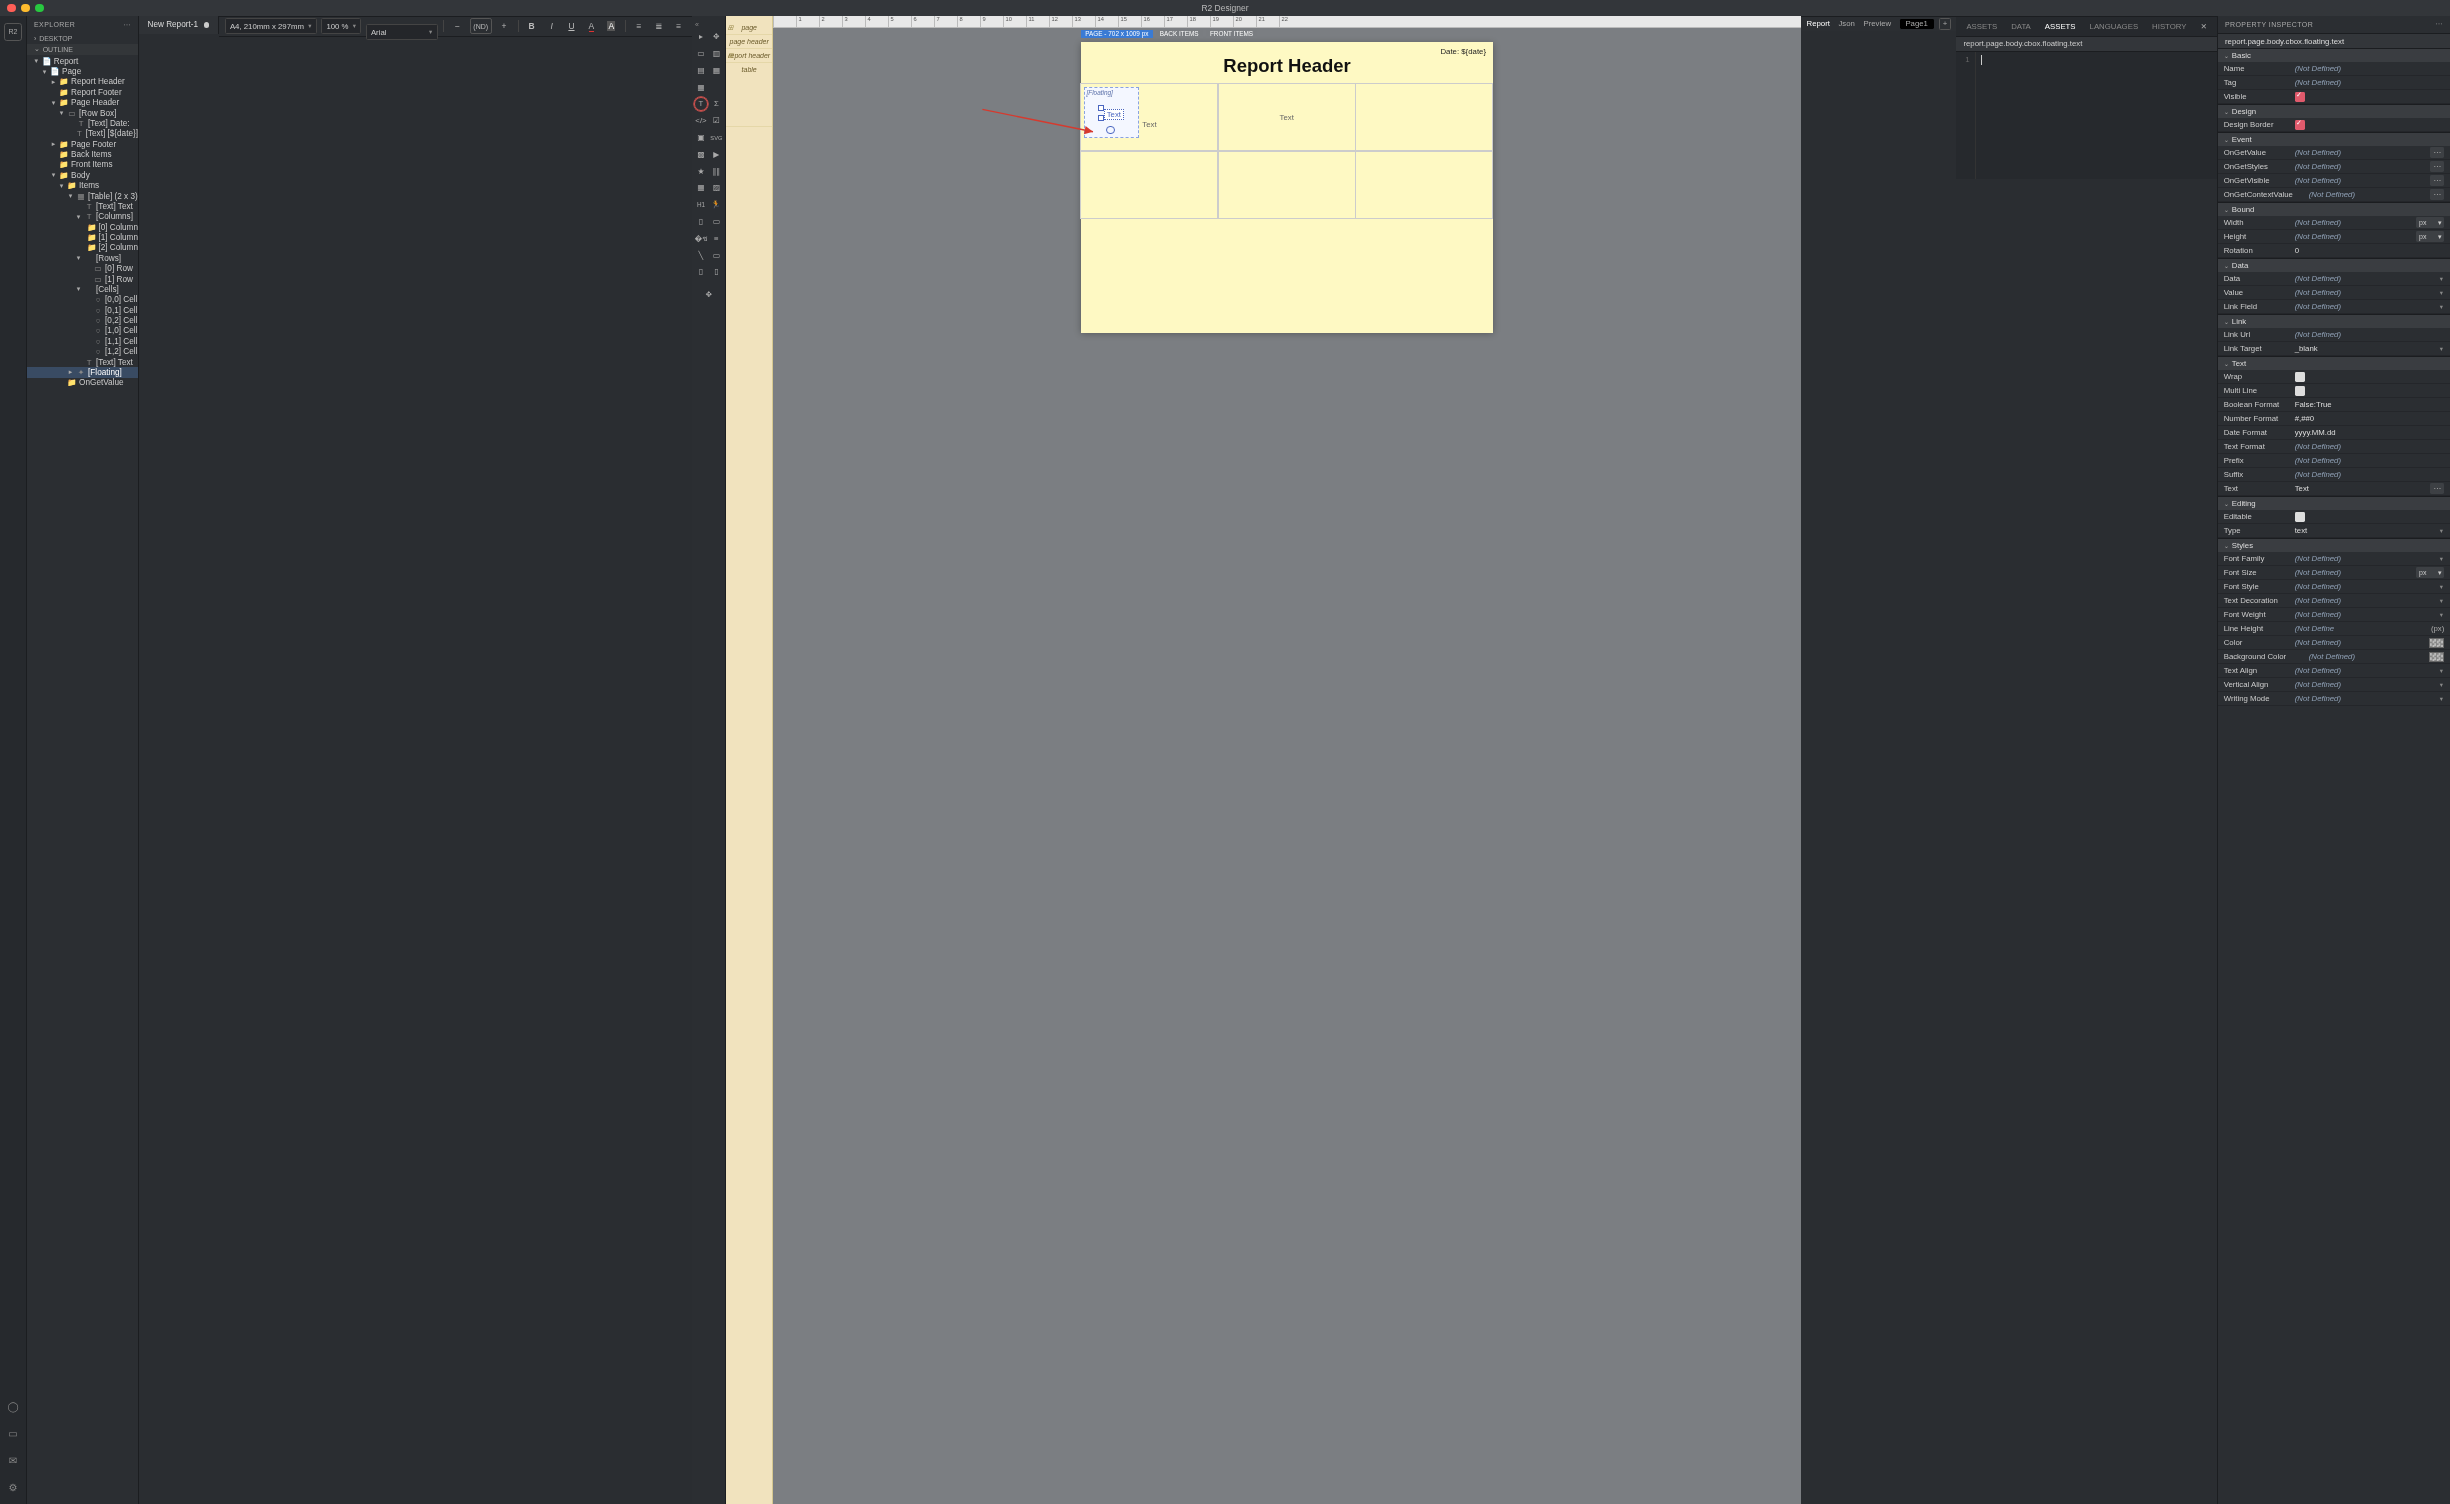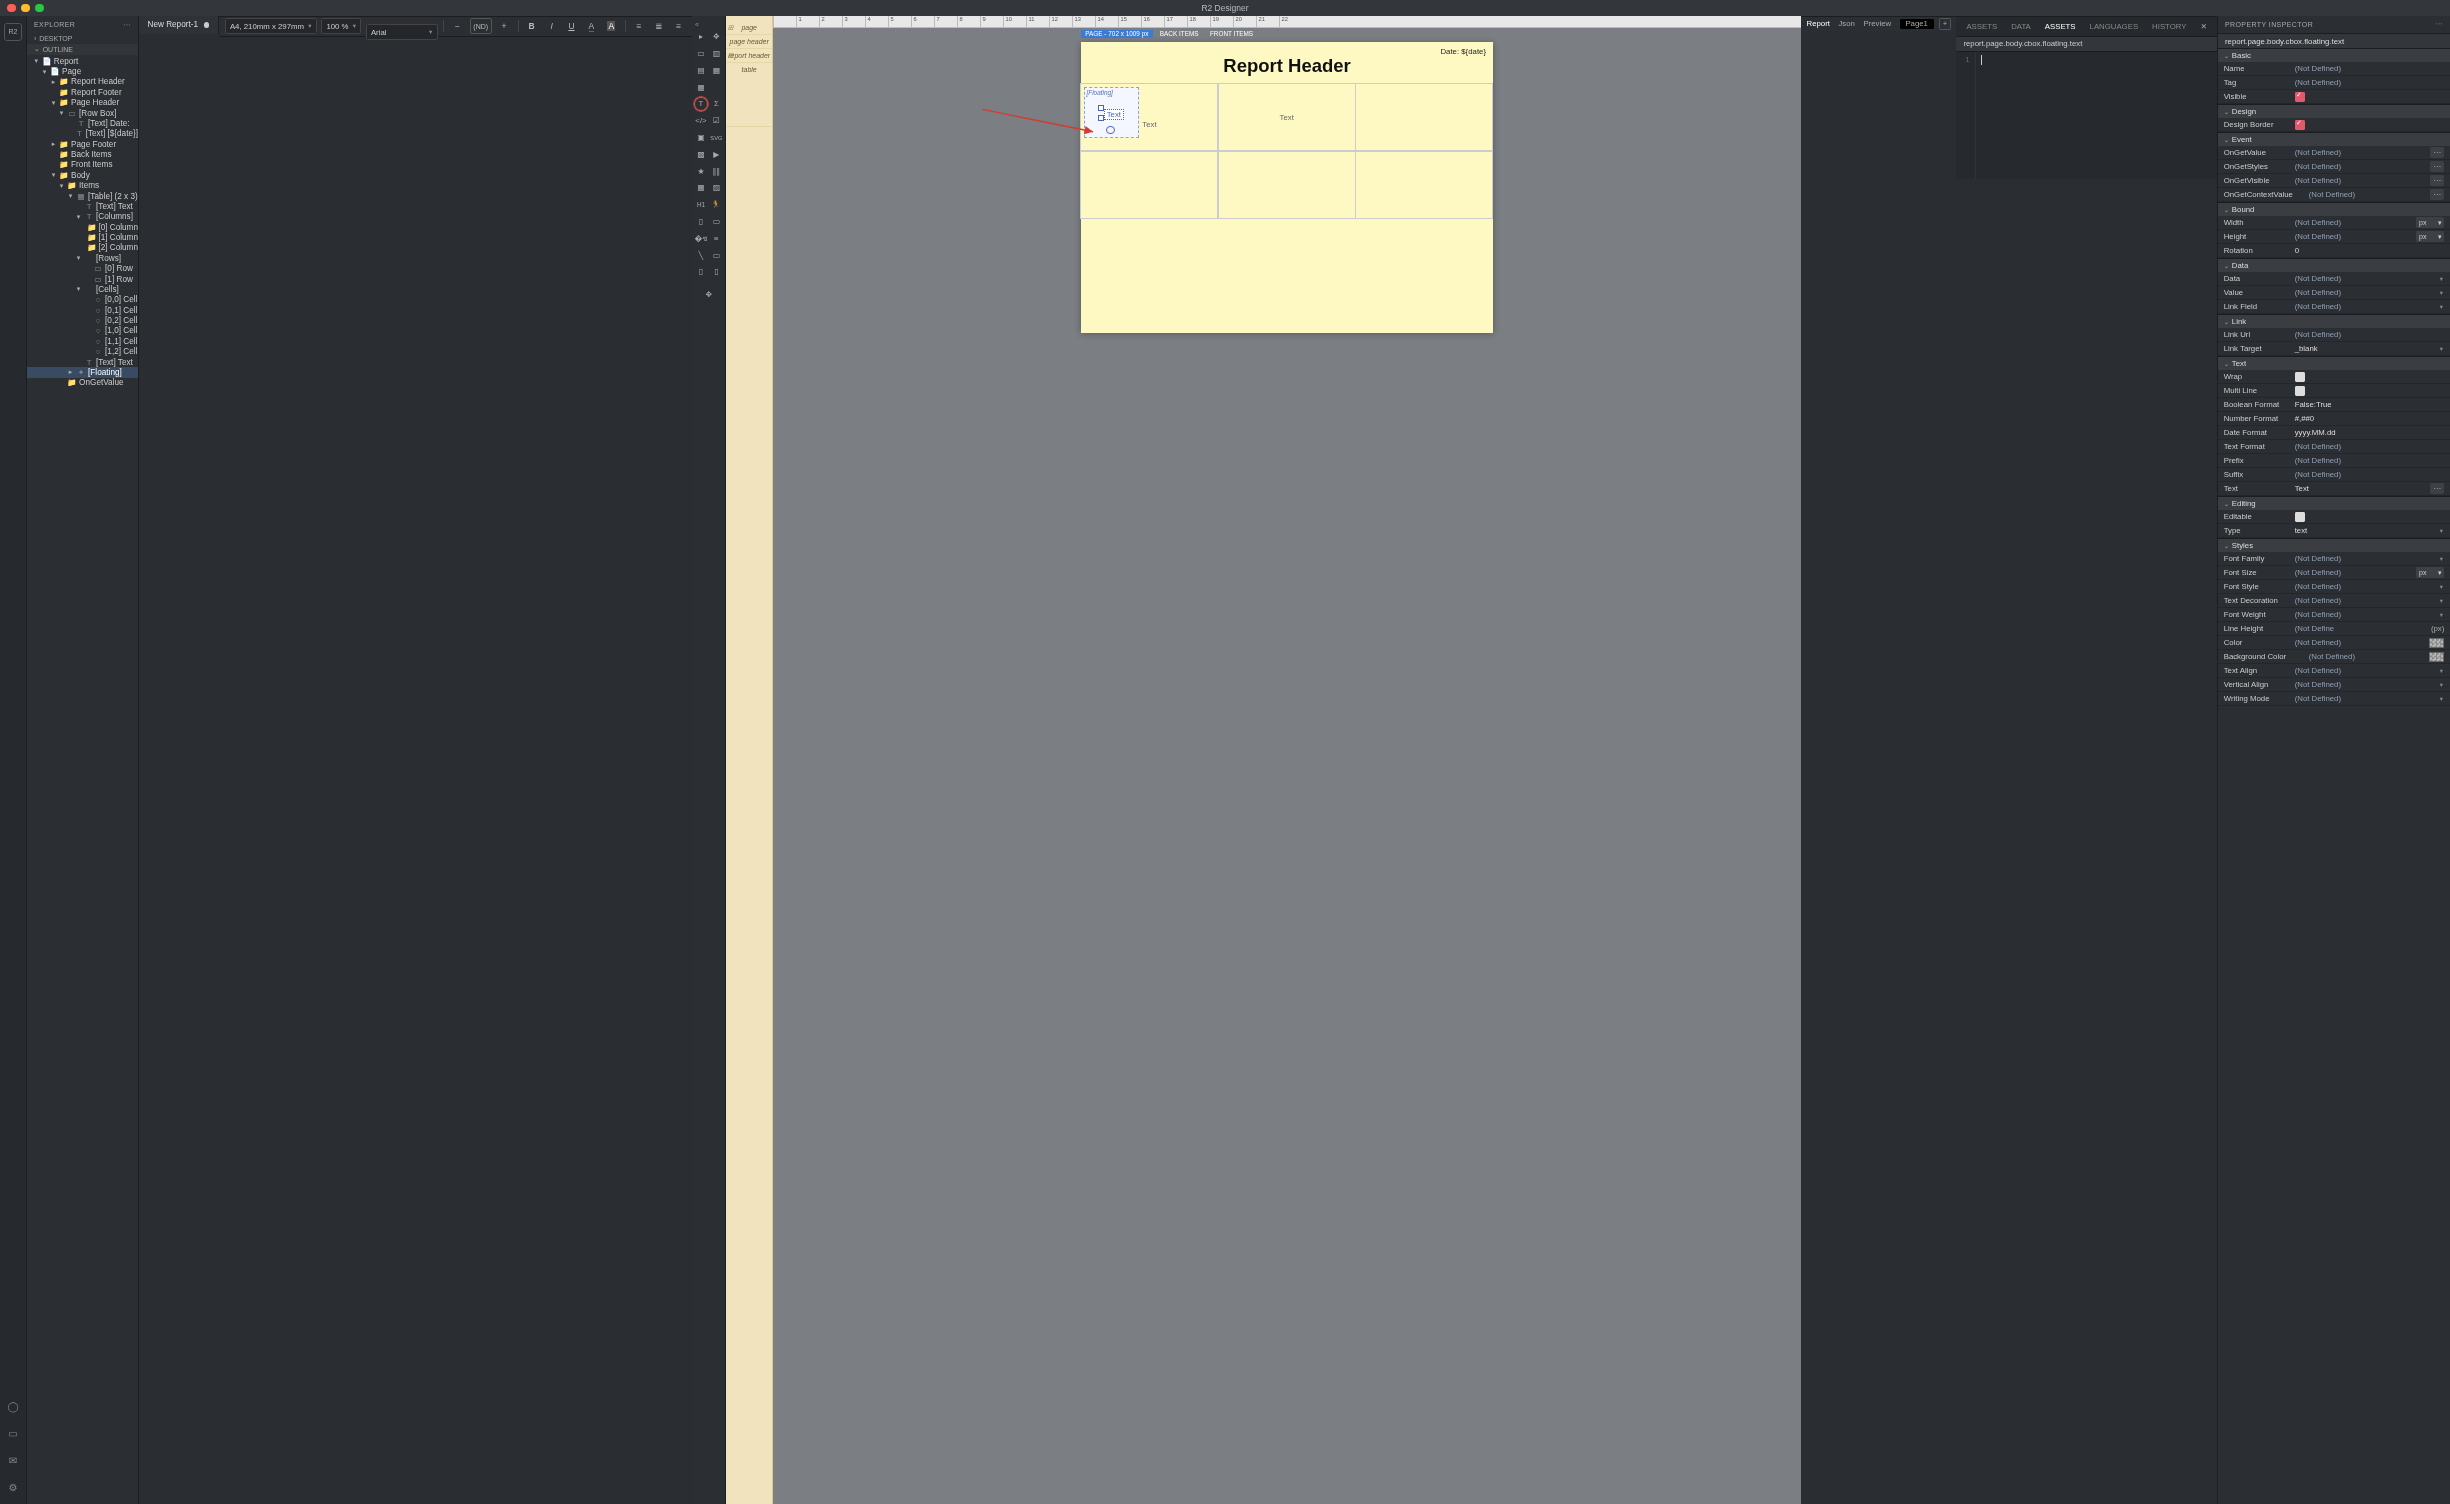--- a/index.html
+++ b/index.html
@@ -111,21 +111,21 @@
 .edbody .cursor{display:inline-block;width:0.7px;height:10px;background:#ccc;vertical-align:middle;}
 
 
 .inspector{width:233px;background:#2b2e32;border-left:0.7px solid #1b1d20;display:flex;flex-direction:column;overflow:auto;}
 .ins-header{height:18.5px;display:flex;align-items:center;justify-content:space-between;padding:0 7px;font-size:7px;letter-spacing:0.4px;color:#aaa;border-bottom:0.7px solid #1b1d20;}
 .ins-path{height:14px;background:#33363a;padding:0 7px;display:flex;align-items:center;font-size:7.8px;color:#ddd;}
 .pgroup-h{height:14px;background:#3a3d41;display:flex;align-items:center;gap:2.8px;padding:0 5.7px;font-size:7.8px;color:#ddd;border-top:0.7px solid #1b1d20;}
 .pgroup-h .gchev{font-size:6.4px;color:#aaa;}
 .prow2{height:14px;display:flex;align-items:center;padding:0 5.7px;font-size:7.8px;border-bottom:0.7px solid #24262a;}
 .prow2 .plabel{width:71px;color:#ccc;}
-.prow2 .pval{flex:1;color:#8fa0b5;}
+.prow2 .pval{flex:1;color:#8fa0b5;font-style:italic;}
 .prow2 .pval.normal{font-style:normal;color:#ddd;}
 .prow2 .pchk{width:10px;height:10px;border-radius:1.4px;}
 .prow2 .pchk.on{background:#e05a6c;position:relative;}
 .prow2 .pchk.on::after{content:"✓";position:absolute;left:1.4px;top:-0.7px;color:#fff;font-size:7px;}
 .prow2 .pchk.off{background:#ddd;}
 .prow2 .more{width:14px;height:11.4px;background:#3d4044;border-radius:1.4px;display:flex;align-items:center;justify-content:center;color:#aaa;margin-left:2.8px;}
 .prow2 .unit{width:28px;background:#3d4044;border-radius:1.4px;height:11.4px;display:flex;align-items:center;justify-content:space-between;padding:0 2.8px;font-size:7px;color:#ccc;margin-left:2.8px;}
 .prow2 .ddwrap{flex:1;display:flex;align-items:center;justify-content:space-between;}
 .prow2 .ddcaret{color:#888;font-size:6.4px;padding-right:1.4px;}
 .prow2 .swatch{width:15.6px;height:10px;border:0.7px solid #666;background:repeating-conic-gradient(#888 0 25%,#bbb 0 50%) 0 0/4.3px 4.3px;}

